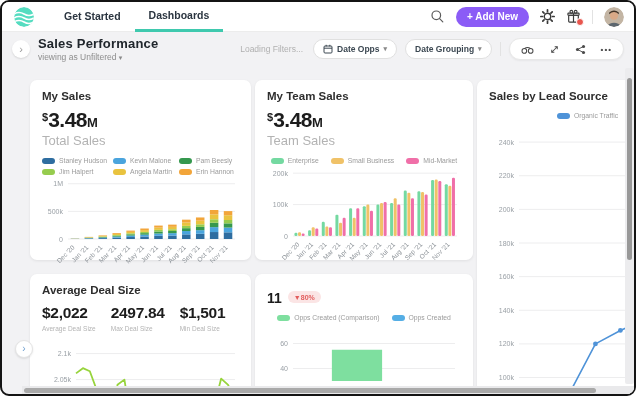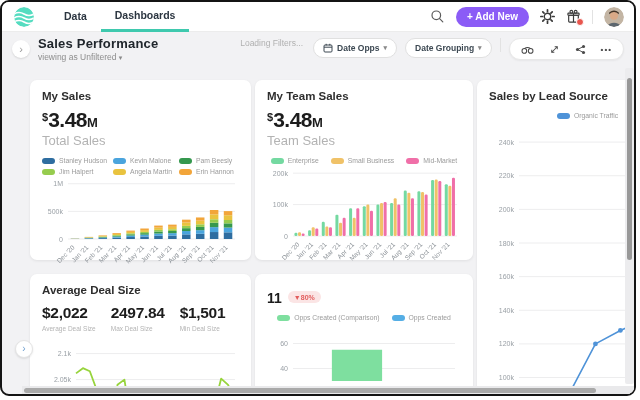--- a/index.html
+++ b/index.html
@@ -17,21 +17,21 @@
   .badge-dot{position:absolute;right:-3px;bottom:-2px;width:8px;height:8px;border-radius:50%;background:#e8554d;border:1.5px solid #fff;}
   .vdiv{width:1px;height:14px;background:#e2e2e2;}
   .avatar{width:20px;height:20px;border-radius:50%;overflow:hidden;}
 
   
   .subheader{position:absolute;top:30px;left:0;right:0;height:34px;display:flex;align-items:center;padding:0 10px;background:#f2f2f4;z-index:7;}
   .round-btn{width:18px;height:18px;border-radius:50%;background:#fff;border:none;box-shadow:0 1px 2px rgba(0,0,0,.12);color:#9a9a9a;font-size:11px;line-height:17px;text-align:center;cursor:pointer;padding:0;}
   .title-wrap{margin-left:8px;}
   .page-title{font-size:13px;font-weight:800;color:#20262c;letter-spacing:.2px;}
   .viewing{font-size:8.5px;color:#8d8d8d;margin-top:1px;cursor:pointer;}
-  .sub-right{margin-left:auto;display:flex;align-items:flex-start;gap:8px;}
+  .sub-right{margin-left:auto;display:flex;align-items:center;gap:8px;}
   .loading-txt{font-size:8.5px;color:#b0b0b0;margin-right:2px;}
   .pill-btn{height:20px;border:1px solid #e0e0e0;background:#fff;border-radius:10px;font-size:8.5px;font-weight:700;color:#3c4852;display:flex;align-items:center;gap:4px;padding:0 9px;cursor:pointer;font-family:inherit;}
   .caret{font-size:7px;color:#8a8a8a;}
   .toolbar{height:22px;background:#fff;border:1px solid #e8e8e8;border-radius:11px;box-shadow:0 1px 2px rgba(0,0,0,.05);display:flex;align-items:center;gap:15px;padding:0 11px;}
   .tb-btn{background:none;border:none;padding:0;display:flex;align-items:center;cursor:pointer;color:#4a4a4a;font-size:8px;font-weight:800;letter-spacing:1px;}
 
   
   .content{position:absolute;top:64px;left:0;right:0;bottom:0;margin-left:20px;}
   .card{position:absolute;background:#fff;border-radius:7px;box-shadow:0 1px 3px rgba(0,0,0,.08);padding:10px 12px;}
   #card-my-sales{left:8px;top:14px;width:221px;height:180px;}
@@ -80,21 +80,21 @@
             </clipPath>
           </defs>
         <g clip-path="url(#lc)">
           <circle cx="10" cy="10" r="10" fill="#55dcc0"></circle>
           <path d="M0 7 Q5 4 10 7 T20 7" fill="none" stroke="#fff" stroke-width="1.6"></path>
           <path d="M0 11 Q5 8 10 11 T20 11" fill="none" stroke="#fff" stroke-width="1.6"></path>
           <path d="M0 15 Q5 12 10 15 T20 15" fill="none" stroke="#fff" stroke-width="1.6"></path>
         </g>
       </svg>
     </span>
-    <span class="nav-item">Data</span>
+    <span class="nav-item">Get Started</span>
     <span class="nav-item active">Dashboards</span>
 
     <div class="nav-right">
       <button class="icon-btn">
         <svg width="15" height="15" viewBox="0 0 15 15">
           <circle cx="6.3" cy="6.3" r="4.3" fill="none" stroke="#5b5b5b" stroke-width="1.2"></circle>
           <line x1="9.6" y1="9.6" x2="12.8" y2="12.8" stroke="#5b5b5b" stroke-width="1.2" stroke-linecap="round"></line>
         </svg>
       </button>
       <button class="add-new">+ Add New</button>

